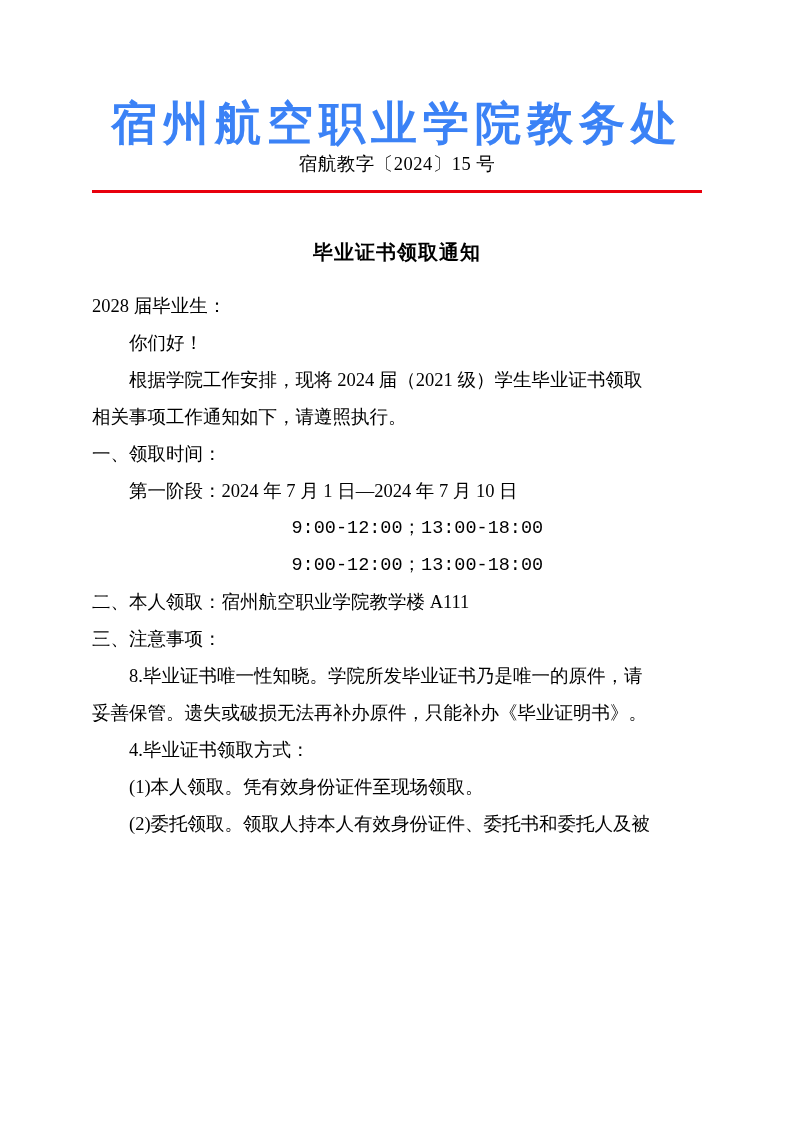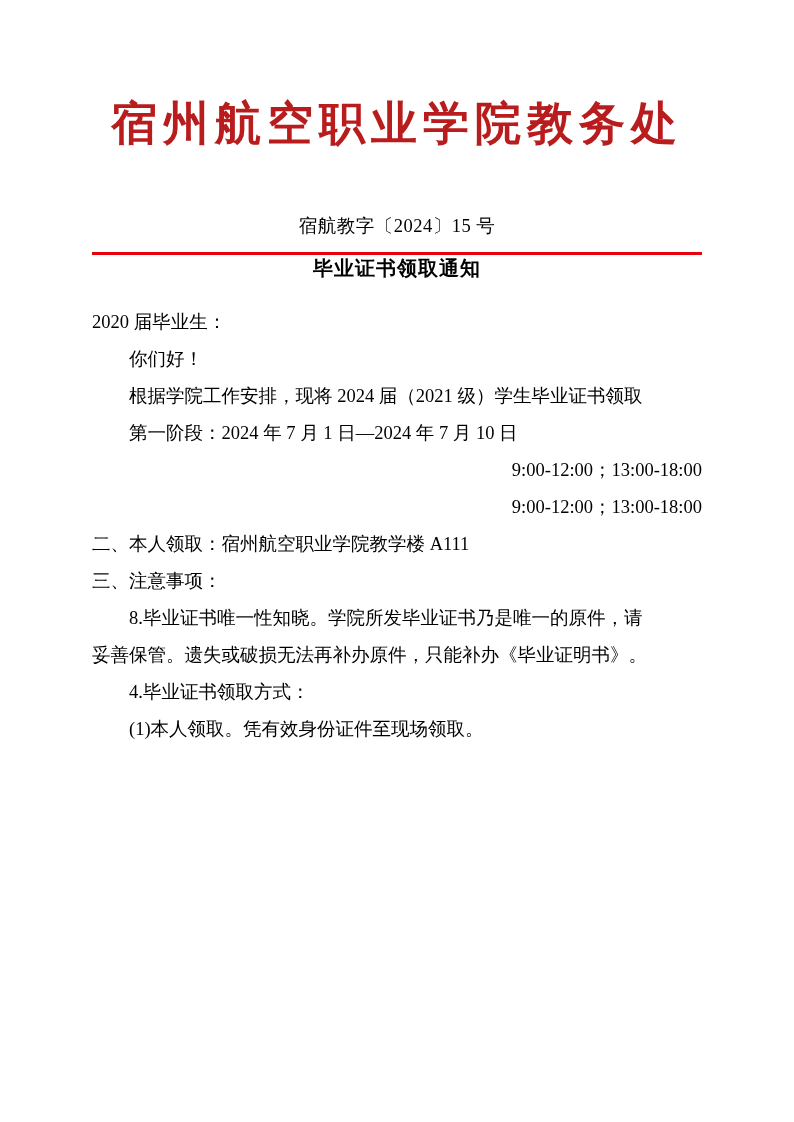--- a/index.html
+++ b/index.html
@@ -17,84 +17,88 @@
   }
   .page {
     box-sizing: border-box;
     width: 794px;
     height: 1122px;
     padding: 0 92px;
     position: relative;
   }
   .doc-header {
     text-align: center;
-    color: #b91c1c;
+    color: #3b82f6;
     font-family: "DejaVu Serif", "Liberation Serif", serif;
     font-weight: bold;
     font-size: 46px;
     letter-spacing: 6px;
     line-height: 1.2;
     margin-top: 96px;
     white-space: nowrap;
   }
   .doc-number {
     text-align: center;
     font-size: 18.5px;
-    margin-top: 62px;
     letter-spacing: 0.5px;
   }
   .red-rule {
     height: 2.5px;
     background: #e8000d;
     margin-top: 14px;
   }
   .doc-title {
     text-align: center;
     font-weight: bold;
     font-size: 20px;
     letter-spacing: 1px;
+    margin-top: 46px;
   }
   .body-text {
     font-size: 18.5px;
     line-height: 2.0;
     margin-top: 22px;
   }
   .p {
     margin: 0;
     text-align: justify;
   }
   .indent-1 { text-indent: 0; }
   .indent-2 { text-indent: 2em; }
   .center-sub {
-    text-align: right;
+    text-align: center;
     text-indent: 0;
     padding-left: 2.2em;
+    font-family: Liberation Mono, monospace;
   }
 </style>
 </head>
 <body>
 
 <div class="page">
 
   <div class="doc-header">宿州航空职业学院教务处</div>
 
   <div class="doc-number">宿航教字〔2024〕15 号</div>
 
   <div class="red-rule"></div>
 
   <div class="doc-title">毕业证书领取通知</div>
 
   <div class="body-text">
-    <p class="p indent-1">2020 届毕业生：</p>
+    <p class="p indent-1">2028 届毕业生：</p>
     <p class="p indent-2">你们好！</p>
     <p class="p indent-2">根据学院工作安排，现将 2024 届（2021 级）学生毕业证书领取</p>
+    <p class="p indent-1">相关事项工作通知如下，请遵照执行。</p>
+    <p class="p indent-1">一、领取时间：</p>
     <p class="p indent-2">第一阶段：2024 年 7 月 1 日—2024 年 7 月 10 日</p>
     <p class="p center-sub">9:00-12:00；13:00-18:00</p>
     <p class="p center-sub">9:00-12:00；13:00-18:00</p>
     <p class="p indent-1">二、本人领取：宿州航空职业学院教学楼 A111</p>
     <p class="p indent-1">三、注意事项：</p>
     <p class="p indent-2">8.毕业证书唯一性知晓。学院所发毕业证书乃是唯一的原件，请</p>
     <p class="p indent-1">妥善保管。遗失或破损无法再补办原件，只能补办《毕业证明书》。</p>
     <p class="p indent-2">4.毕业证书领取方式：</p>
     <p class="p indent-2">(1)本人领取。凭有效身份证件至现场领取。</p>
+    <p class="p indent-2">(2)委托领取。领取人持本人有效身份证件、委托书和委托人及被</p>
   </div>
 
 </div>
 
 </body></html>

